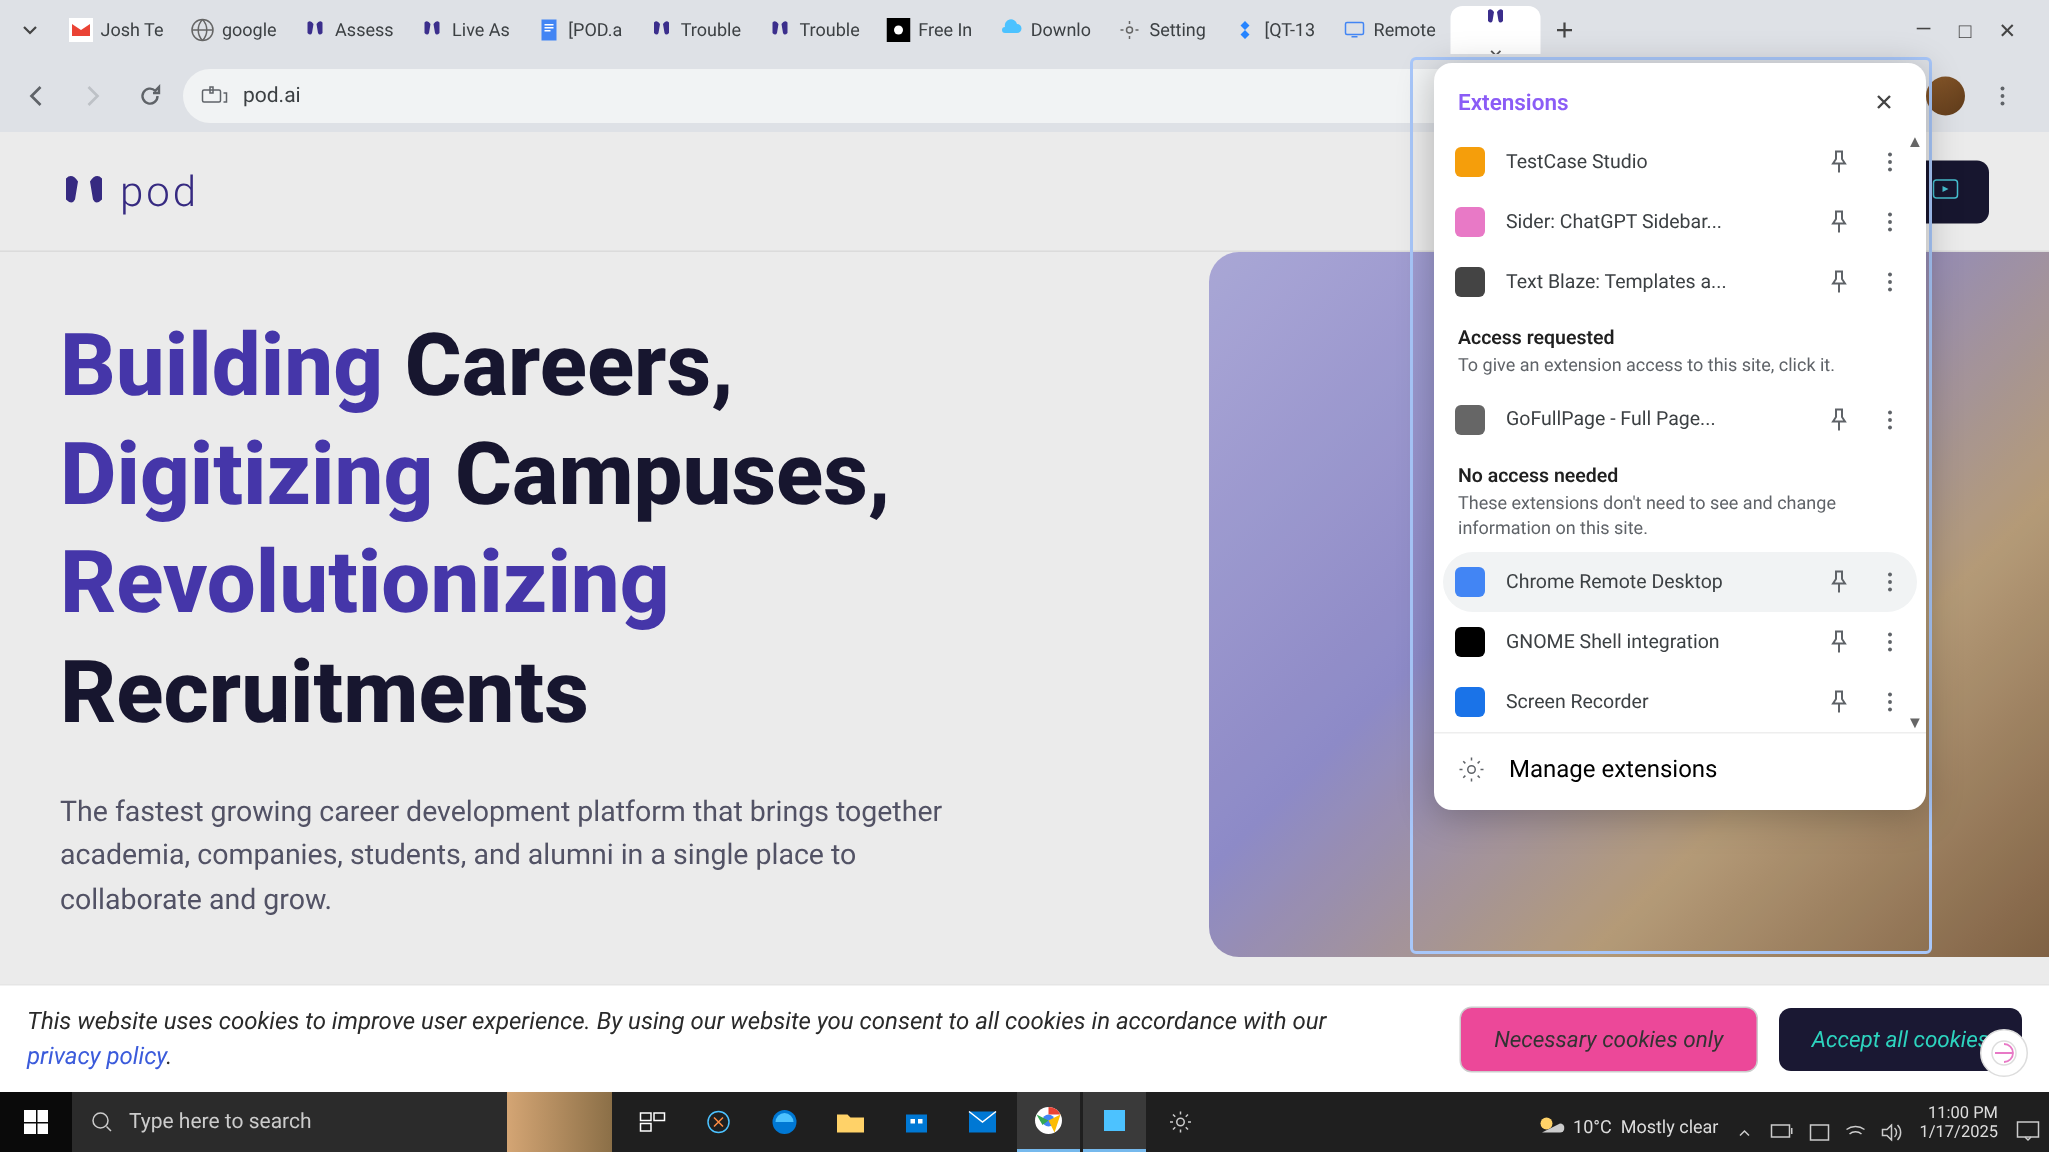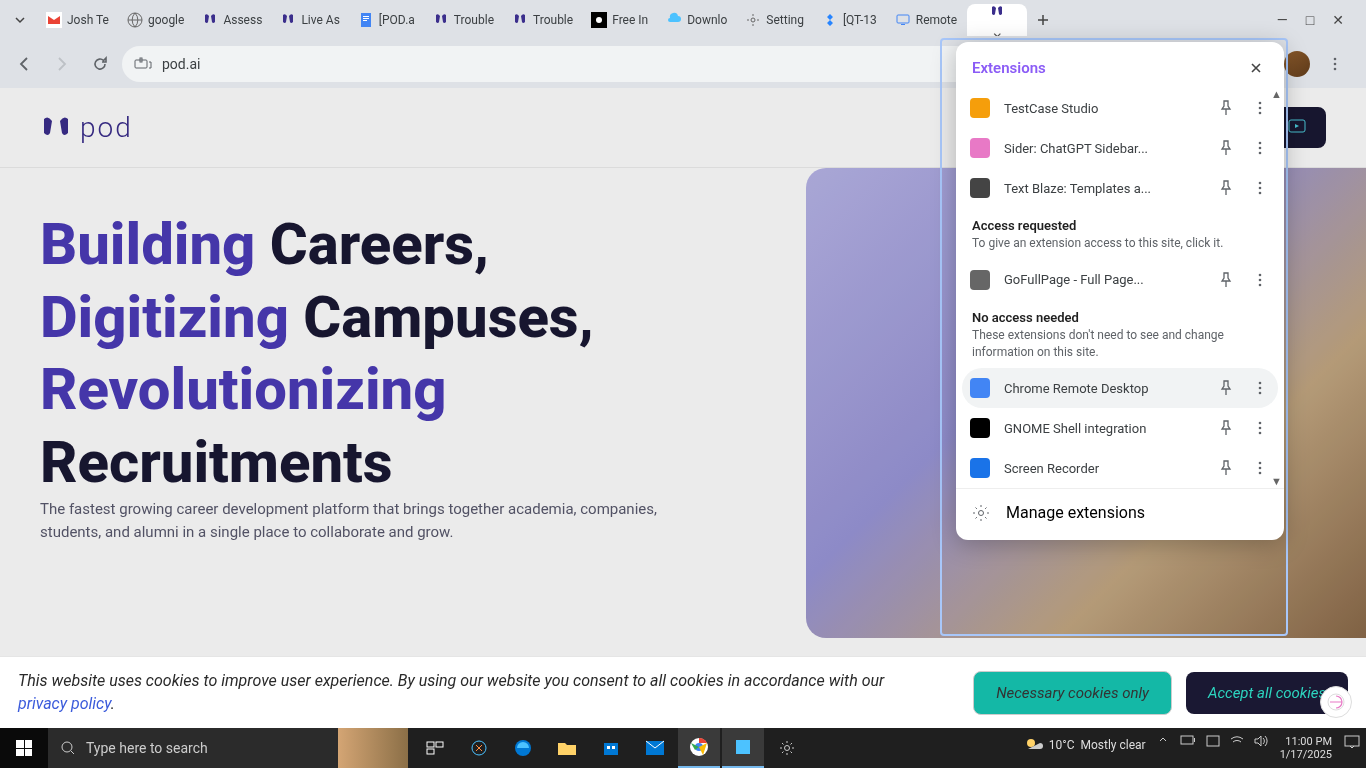--- a/index.html
+++ b/index.html
@@ -37,29 +37,29 @@
 .nav { margin-left: auto; display: flex; gap: 30px; align-items: center; }
 .nav a { text-decoration: none; color: #2a2550; font-size: 16px; }
 .nav a.active { color: #5a3ed8; font-weight: 600; }
 .cta-btn { background: #1a1833; color: #4dd0e1; padding: 12px 20px; border-radius: 8px; font-size: 14px; margin-left: 20px; }
 
 .hero { display: flex; padding: 40px; position: relative; }
 .hero-text { width: 660px; }
 .hero h1 { font-size: 58px; font-weight: 800; color: #1a1833; line-height: 1.25; }
 .hero h1 .hl { color: #4b3bb8; position: relative; display: inline-block; }
 .hero h1 .hl::after { content: ''; position: absolute; left: 0; bottom: 4px; right: 0; height: 14px; background: #9ad5b7; z-index: -1; opacity: 0.7; }
-.hero-sub { font-size: 15px; color: #5a5a6e; line-height: 1.55; max-width: 620px; }
+.hero-sub { margin-top: 28px; font-size: 19px; color: #5a5a6e; line-height: 1.55; max-width: 620px; }
 .hero-img { position: absolute; right: 0; top: 0; width: 560px; height: 470px; background: linear-gradient(135deg,#b8b5e8 0%,#9a96d8 40%,#c4a882 70%,#8b6a4a 100%); border-radius: 20px 0 0 20px; }
 
 
 .cookie-bar { position: absolute; left: 0; right: 0; bottom: 40px; height: 72px; background: #fff; border-top: 1px solid #e5e5e5; display: flex; align-items: center; padding: 0 18px; gap: 14px; z-index: 6; font-style: italic; }
 .cookie-text { font-size: 16px; color: #2a2a2a; line-height: 1.4; flex: 1; }
 .cookie-text a { color: #3b5bdb; text-decoration: none; }
 .cookie-btn { padding: 12px 22px; border-radius: 8px; font-size: 15px; cursor: pointer; white-space: nowrap; }
-.cookie-btn.secondary { border: 1px solid #ccc; background: #14b8a6; color: #333; }
+.cookie-btn.secondary { border: 1px solid #ccc; background: #ec4899; color: #333; }
 .cookie-btn.primary { background: #1a1833; color: #2dd4bf; }
 .assist-bubble { position: absolute; right: 14px; bottom: 50px; width: 32px; height: 32px; border-radius: 50%; background: #fff; border: 1px solid #ddd; display:flex; align-items:center; justify-content:center; z-index: 7; }
 
 
 .ext-popup { position: absolute; top: 42px; right: 82px; width: 328px; background: #fff; border-radius: 12px; box-shadow: 0 4px 24px rgba(0,0,0,0.25); z-index: 20; padding-bottom: 4px; }
 .ext-outer { position: absolute; top: 38px; right: 78px; width: 348px; height: 598px; border: 2px solid #a8c7fa; border-radius: 4px; z-index: 19; pointer-events: none; }
 .ext-header { display: flex; align-items: center; padding: 14px 16px 8px; }
 .ext-title { font-size: 15px; font-weight: 600; color: #8b5cf6; }
 .ext-close { margin-left: auto; width: 24px; height: 24px; display: flex; align-items: center; justify-content: center; cursor: pointer; color: #444; }
 .ext-scroll { max-height: 440px; overflow-y: auto; position: relative; }
@@ -77,21 +77,21 @@
 
 
 .taskbar { position: absolute; bottom: 0; left: 0; right: 0; height: 40px; background: #1f1f1f; display: flex; align-items: center; color: #fff; margin-top: 27px; }
 .start-btn { width: 48px; height: 40px; display: flex; align-items: center; justify-content: center; background: #0a0a0a; }
 .win-logo { width: 16px; height: 16px; display: grid; grid-template-columns: 1fr 1fr; grid-template-rows: 1fr 1fr; gap: 1px; }
 .win-logo span { background: #fff; }
 .search-box { display: flex; align-items: center; height: 40px; width: 290px; background: #2b2b2b; padding: 0 12px; gap: 10px; color: #ccc; font-size: 14px; }
 .task-icons { display: flex; align-items: center; gap: 2px; margin-left: 6px; }
 .task-icon { width: 42px; height: 40px; display: flex; align-items: center; justify-content: center; font-size: 18px; }
 .task-icon.active { border-bottom: 2px solid #76b9ed; background: #3a3a3a; }
-.sys-tray { margin-left: auto; display: flex; align-items: flex-start; gap: 12px; padding-right: 6px; font-size: 12px; color: #ddd; }
+.sys-tray { margin-left: auto; display: flex; align-items: flex-end; gap: 12px; padding-right: 6px; font-size: 12px; color: #ddd; }
 .weather { display: flex; align-items: center; gap: 6px; }
 .clock { text-align: right; line-height: 1.2; font-size: 11px; }
 .tray-icons { display: flex; gap: 10px; font-size: 13px; }
 
 svg { display: block; }
 </style>
 </head>
 <body>
 
 <div class="browser-chrome">

